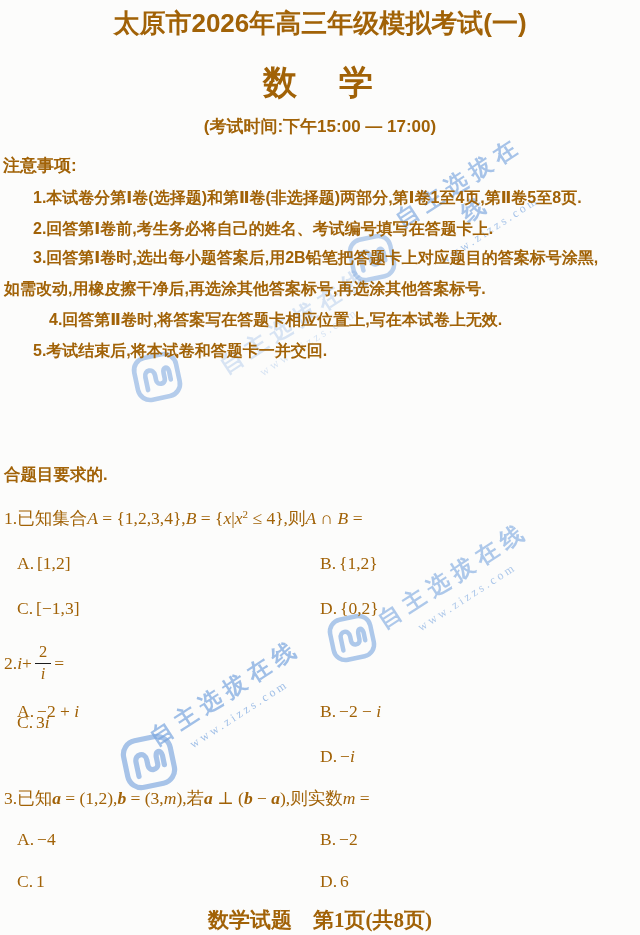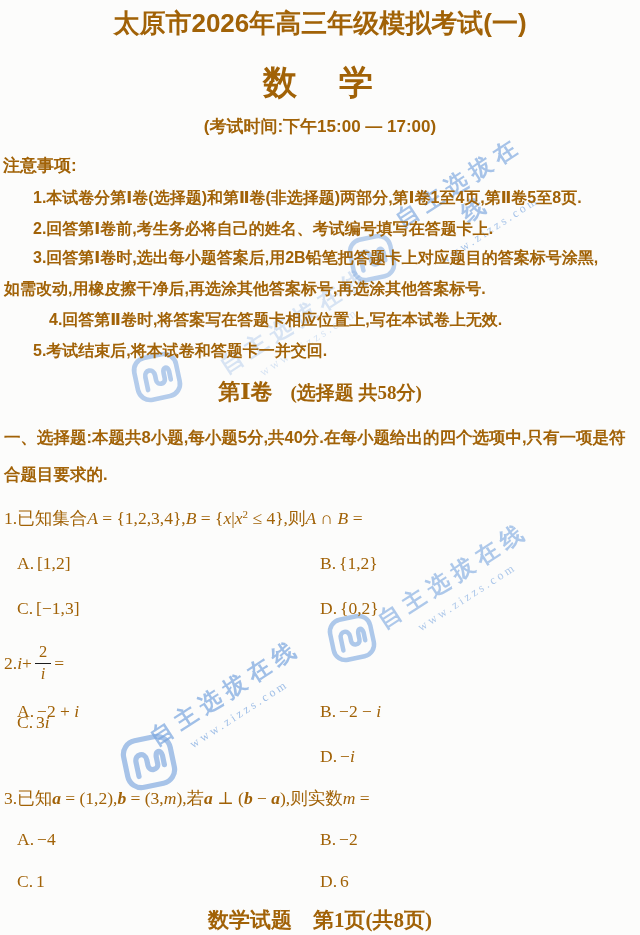--- a/index.html
+++ b/index.html
@@ -117,24 +117,20 @@
   <div class="line center sans time-note">(考试时间:下午15:00 — 17:00)</div>
 
   <div class="line sans notice-h">注意事项:</div>
   <div class="line sans n-line n1">1.本试卷分第Ⅰ卷(选择题)和第Ⅱ卷(非选择题)两部分,第Ⅰ卷1至4页,第Ⅱ卷5至8页.</div>
   <div class="line sans n-line n2">2.回答第Ⅰ卷前,考生务必将自己的姓名、考试编号填写在答题卡上.</div>
   <div class="line sans n-line n3">3.回答第Ⅰ卷时,选出每小题答案后,用2B铅笔把答题卡上对应题目的答案标号涂黑,</div>
   <div class="line sans n-line n3b">如需改动,用橡皮擦干净后,再选涂其他答案标号,再选涂其他答案标号.</div>
   <div class="line sans n-line n4">4.回答第Ⅱ卷时,将答案写在答题卡相应位置上,写在本试卷上无效.</div>
   <div class="line sans n-line n5">5.考试结束后,将本试卷和答题卡一并交回.</div>
 
-  <div class="line center serif section-h">
-    <span class="vol">第Ⅰ卷</span><span class="vol-note">(选择题  共58分)</span>
-  </div>
-  <div class="line sans intro i1">一、选择题:本题共8小题,每小题5分,共40分.在每小题给出的四个选项中,只有一项是符</div>
   <div class="line sans intro i2">合题目要求的.</div>
 
   <div class="line stem q1"><span class="seg-n">1.已知集合</span><span class="seg-i">A</span><span class="seg-n"> = {1,2,3,4},</span><span class="seg-i">B</span><span class="seg-n"> = {</span><span class="seg-i">x</span><span class="seg-n">|</span><span class="seg-i">x</span><span class="seg-sup">2</span><span class="seg-n"> ≤ 4},则</span><span class="seg-i">A</span><span class="seg-n"> ∩ </span><span class="seg-i">B</span><span class="seg-n"> =</span></div>
   <div class="line opt" style="top:553px;left:17px">
     <span class="opt-label">A.</span><span><span class="seg-n">[1,2]</span></span>
   </div>
   <div class="line opt" style="top:553px;left:320px">
     <span class="opt-label">B.</span><span><span class="seg-n">{1,2}</span></span>
   </div>
   <div class="line opt" style="top:598px;left:17px">

